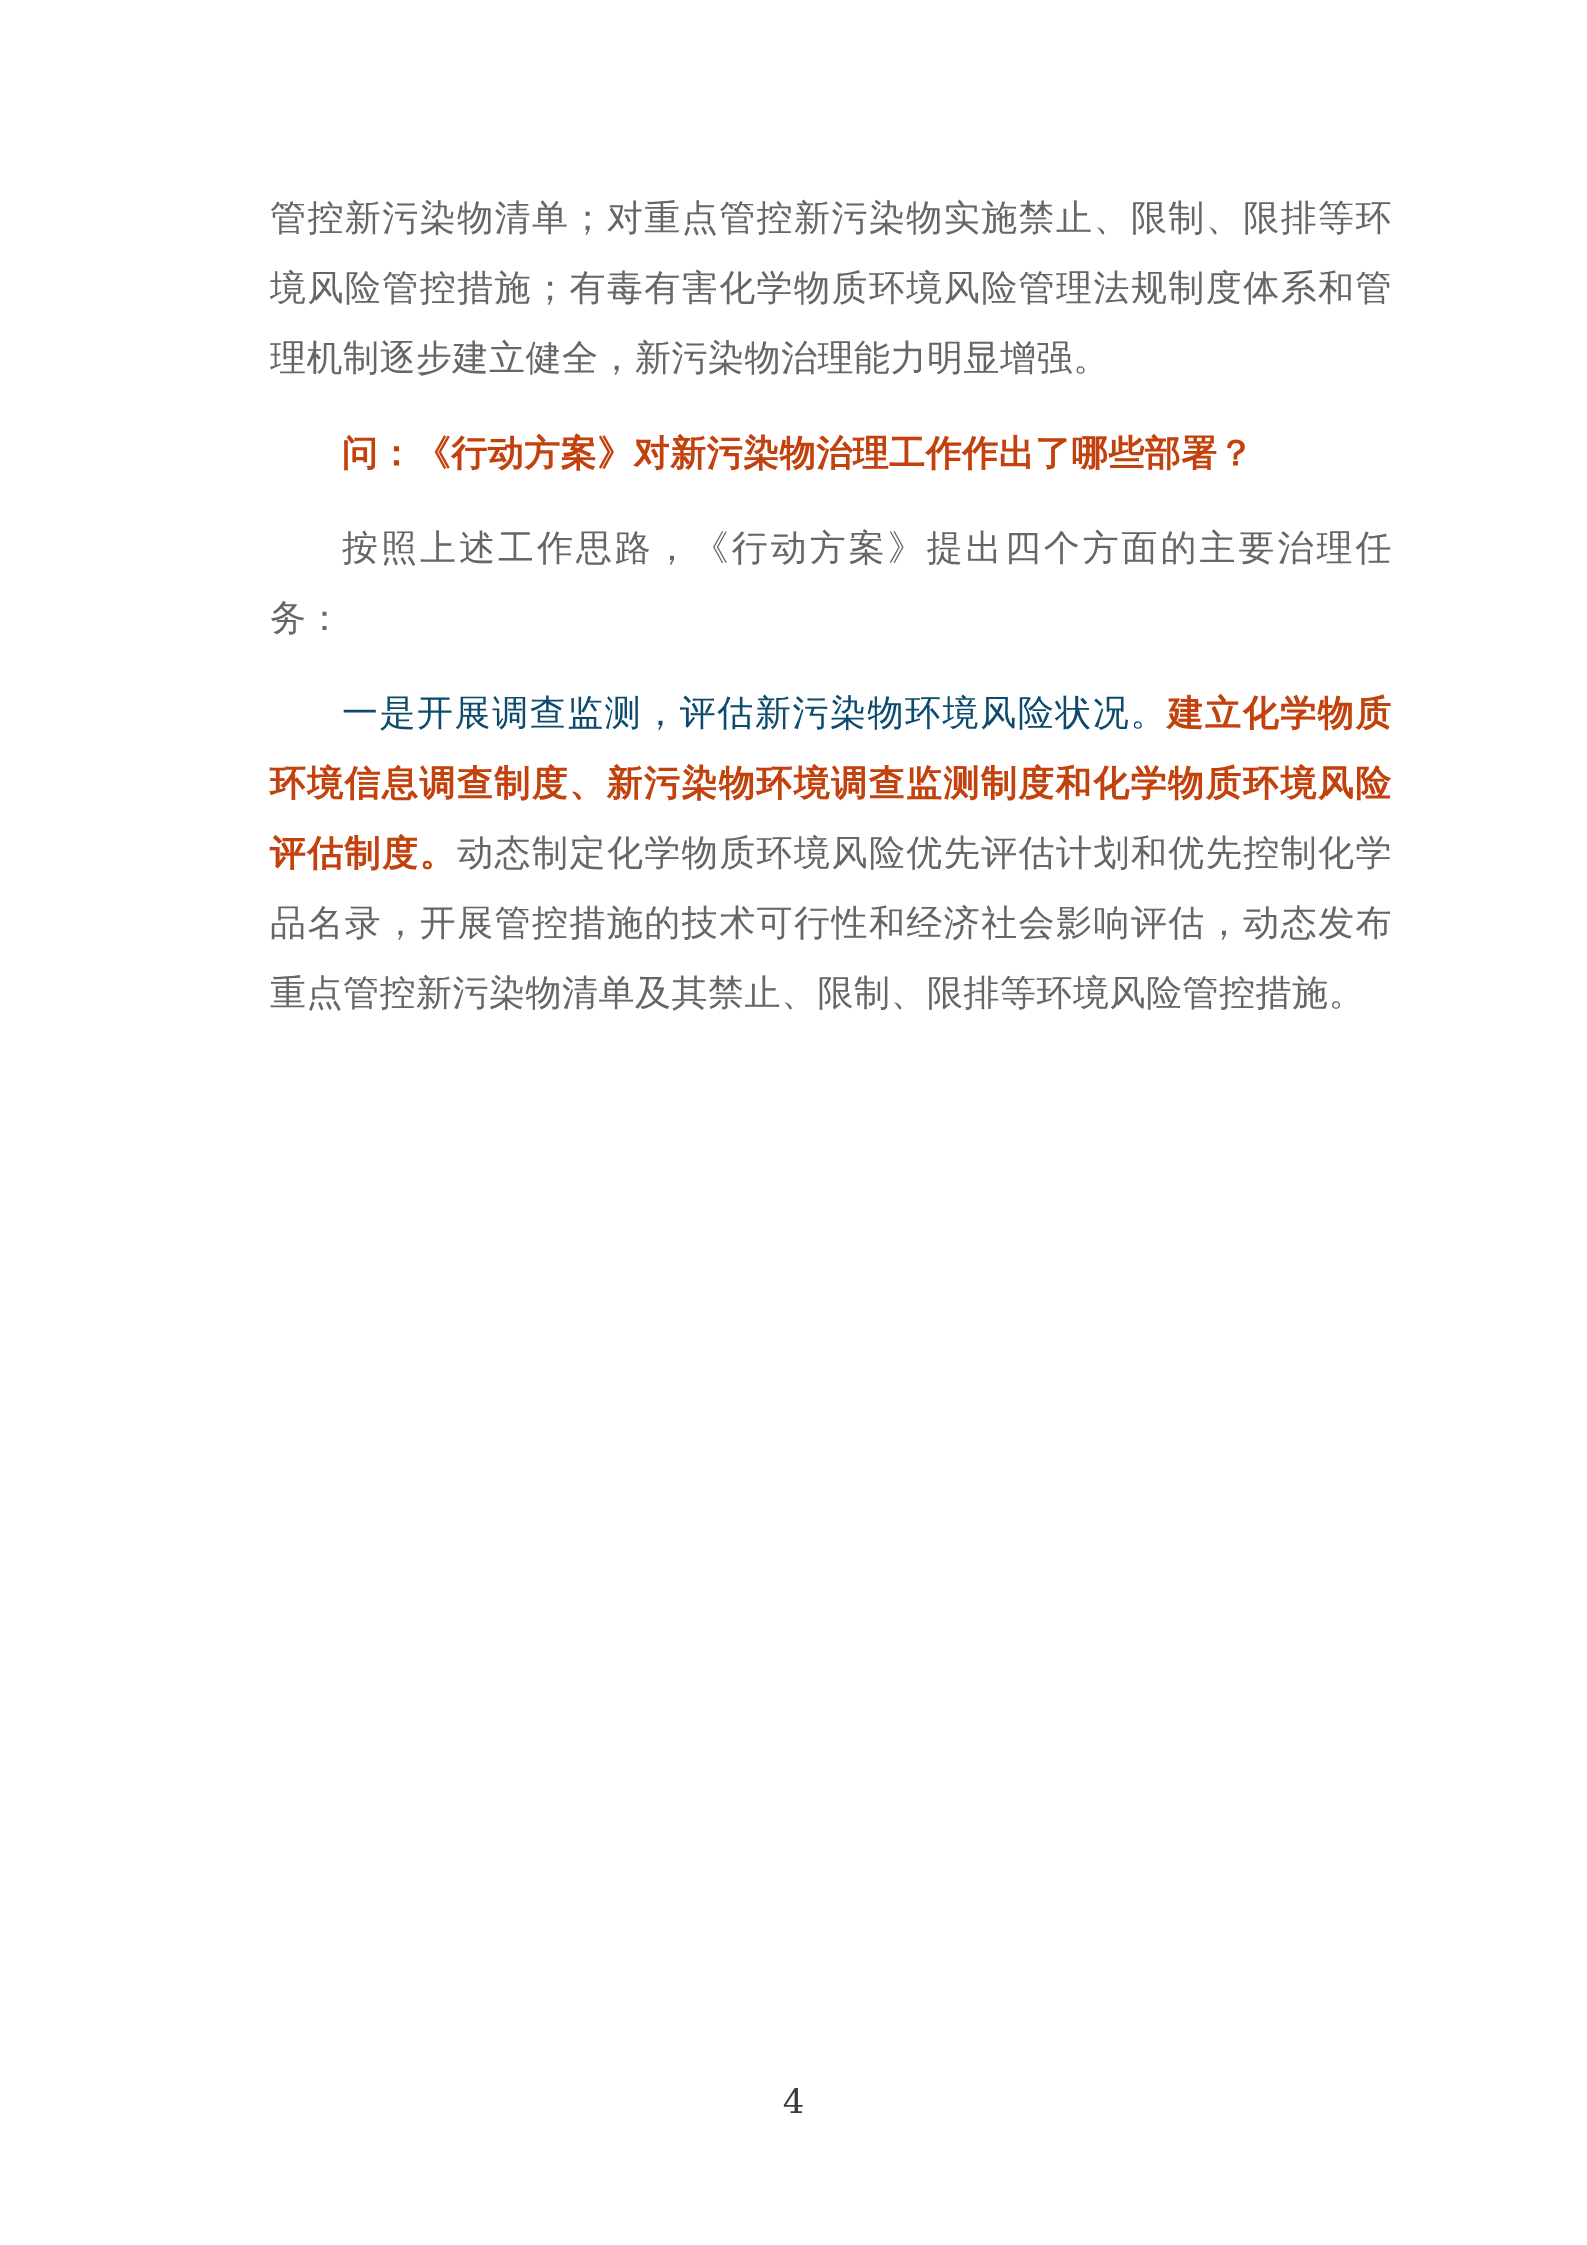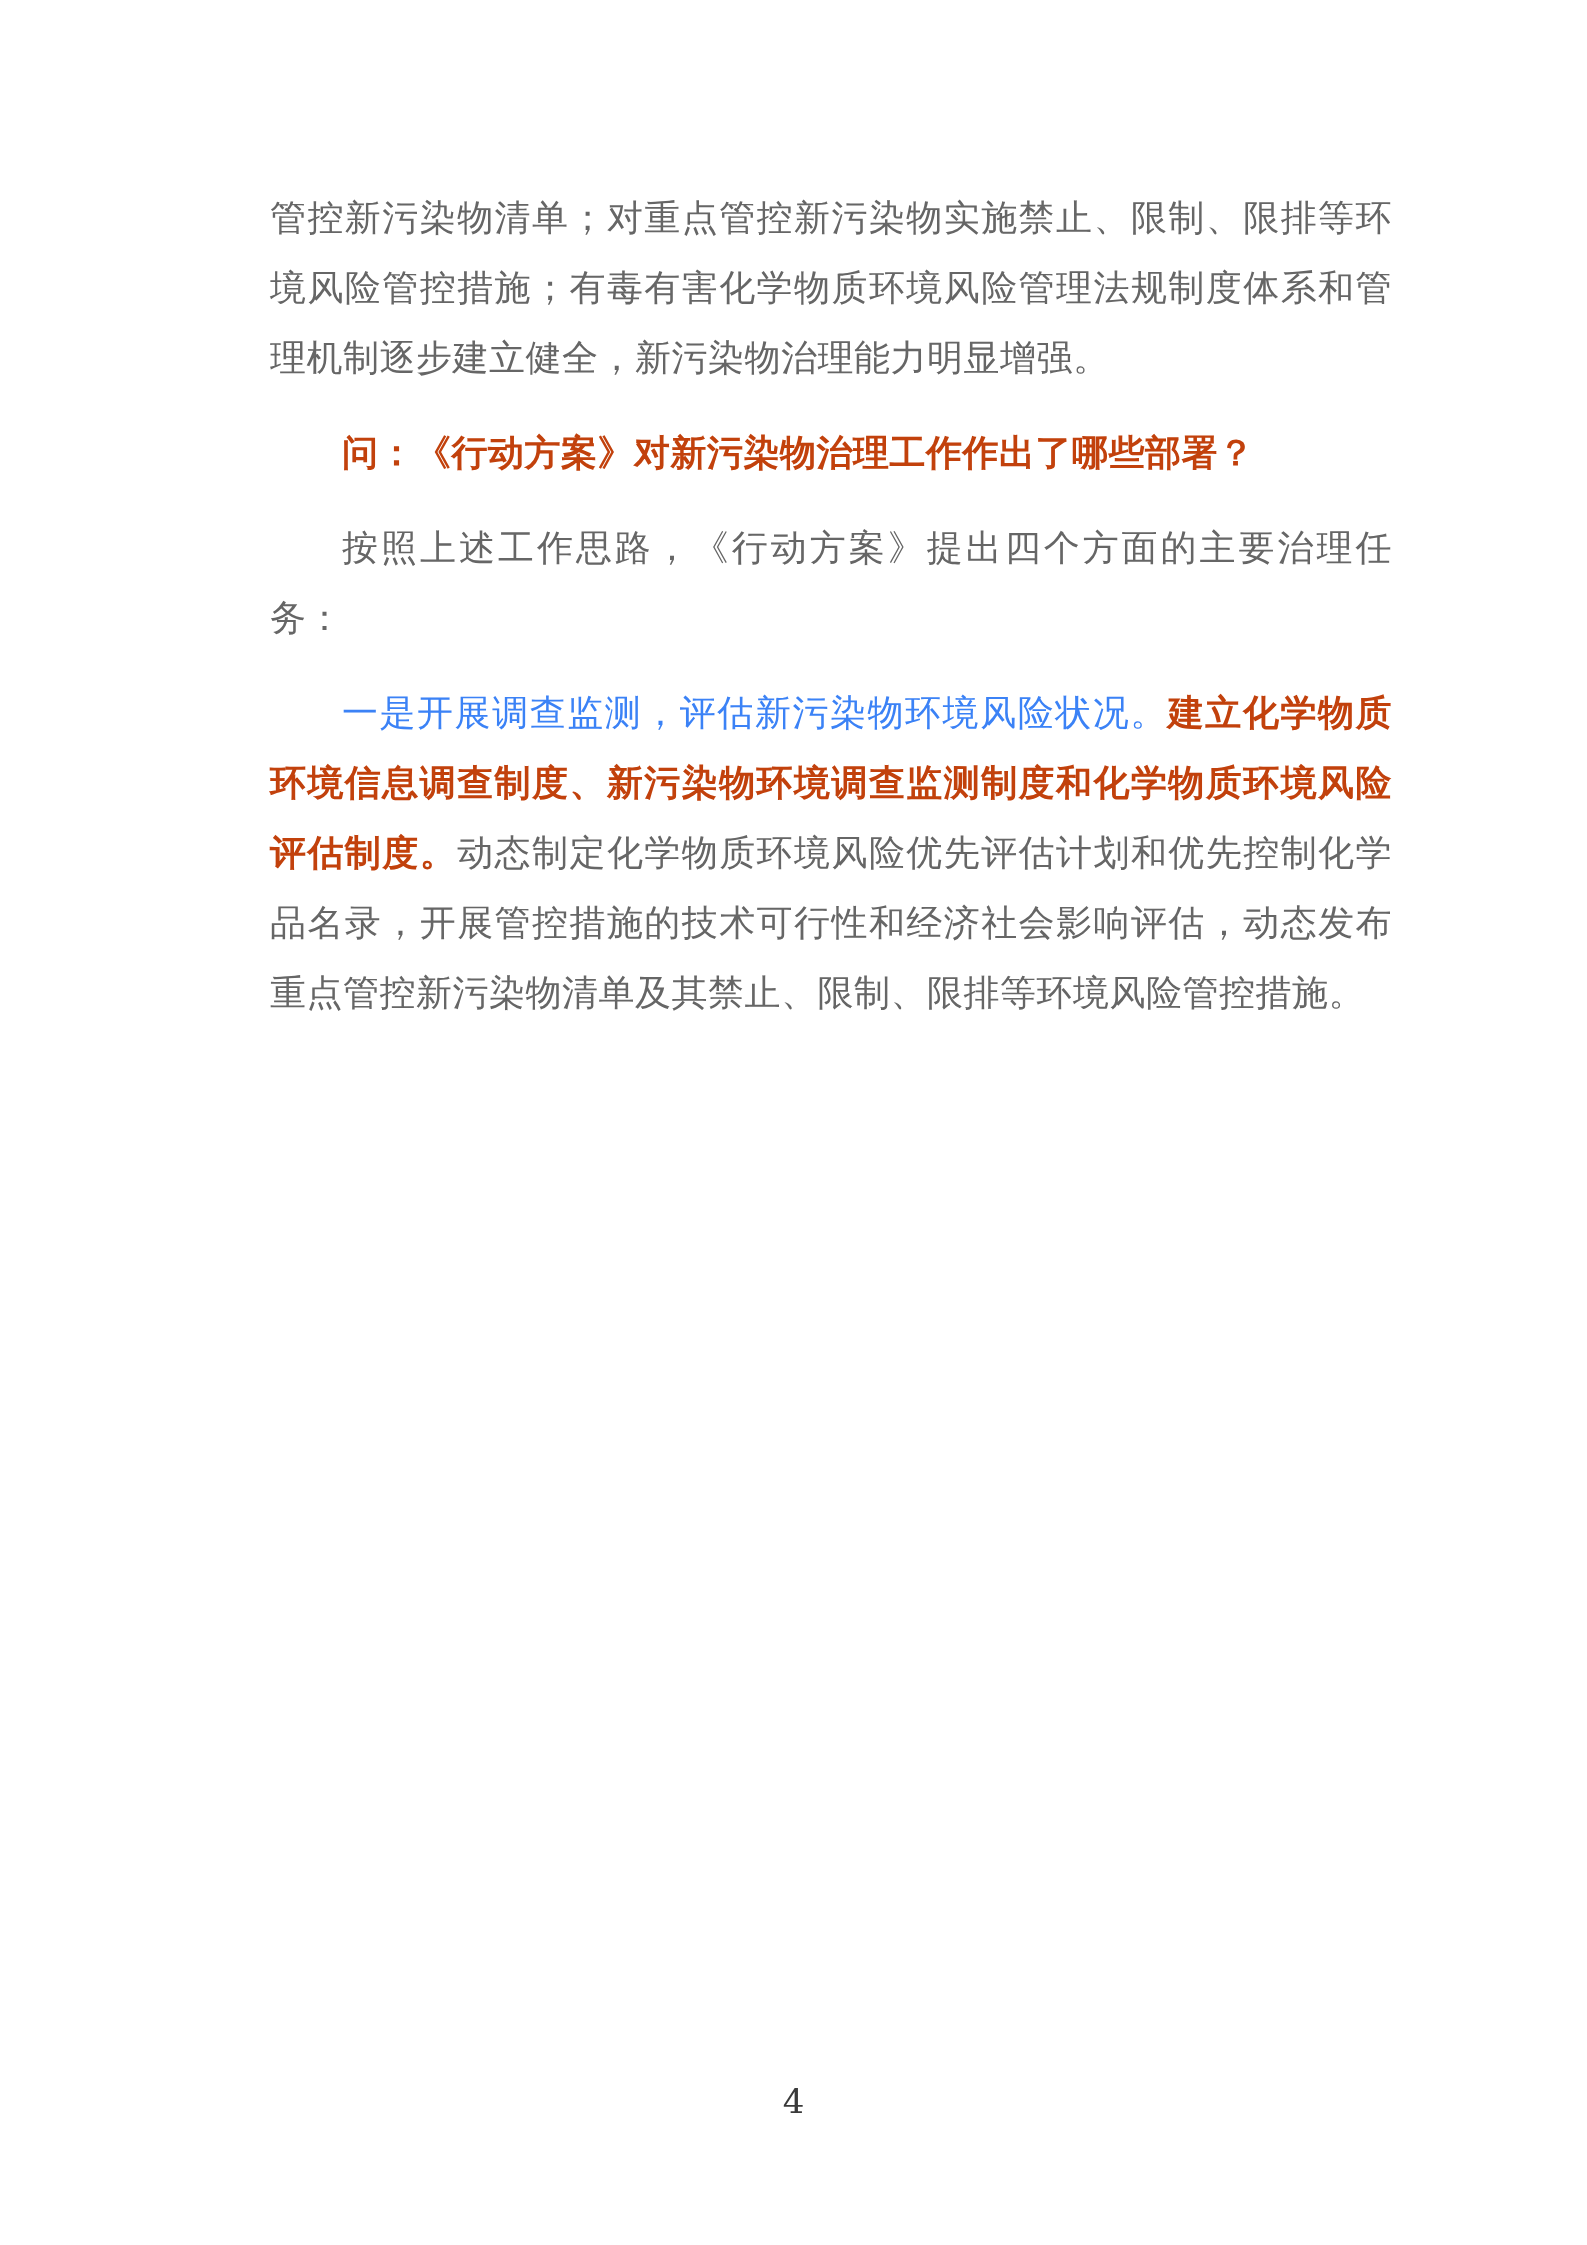--- a/index.html
+++ b/index.html
@@ -41,21 +41,21 @@
     font-weight: normal;
     color: #666666;
   }
   .run-bold {
     font-weight: bold;
     color: #c2410c;
   }
   .run-kai {
     font-family: "DejaVu Serif", "Liberation Serif", serif;
     font-weight: normal;
-    color: #3b82f6;
+    color: #0c4a6e;
   }
   .footer {
     position: absolute;
     left: 0;
     top: 2084px;
     width: 100%;
     text-align: center;
   }
   .pagenum {
     font-family: "DejaVu Serif", "Liberation Serif", serif;

